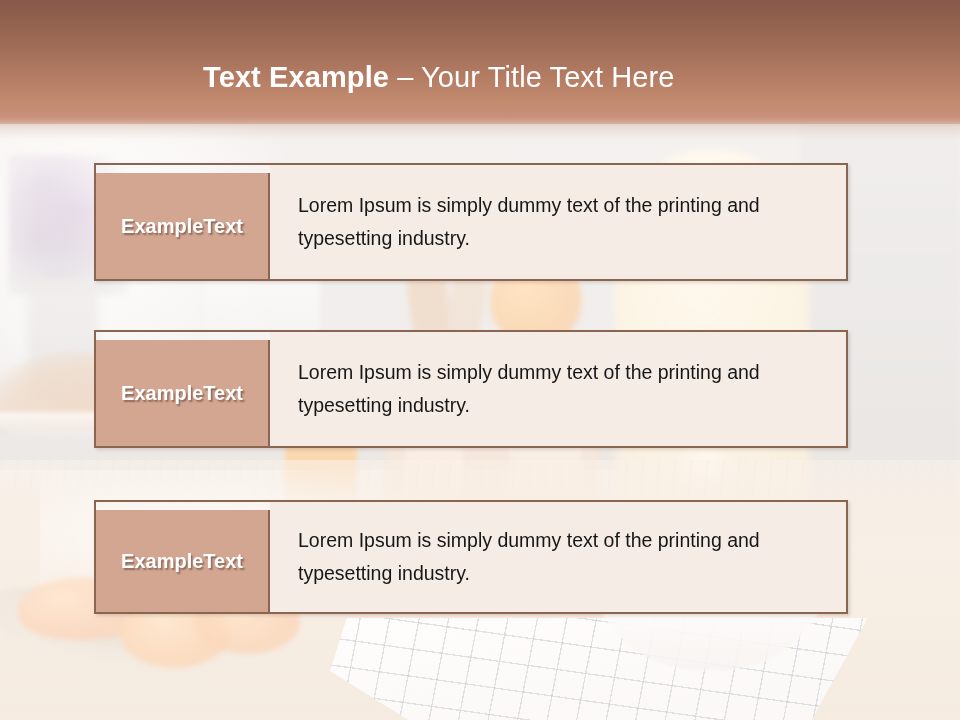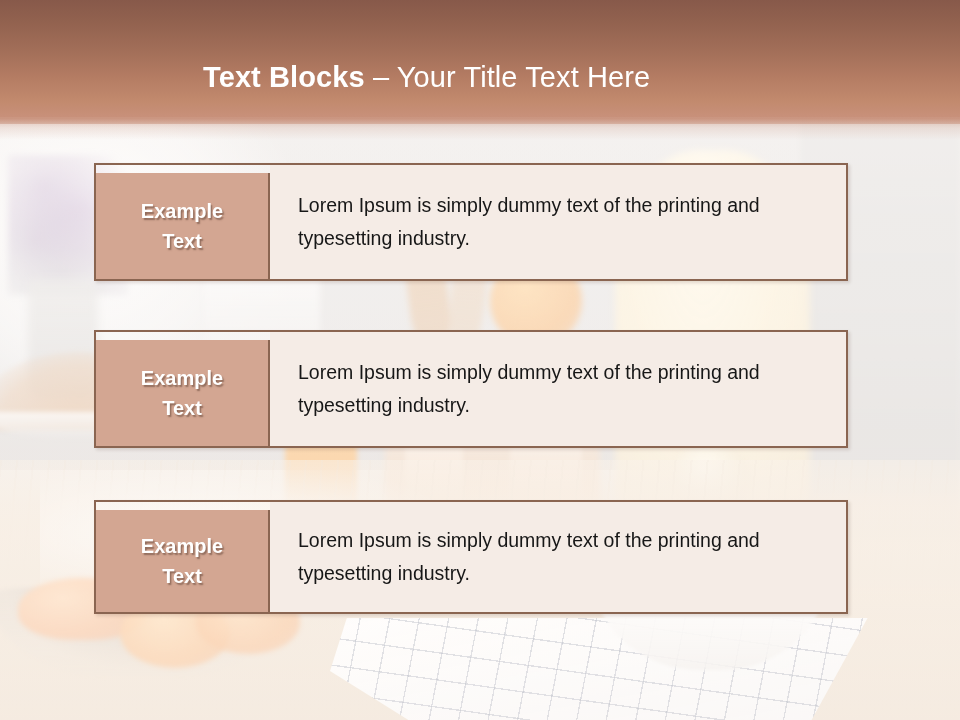--- a/index.html
+++ b/index.html
@@ -239,21 +239,21 @@
   }
   #block-1 { top:163px; height:118px; }
   #block-2 { top:330px; height:118px; }
   #block-3 { top:500px; height:114px; }
 
   .block-label {
     flex:0 0 174px;
     background:#d3a692;
     border-right:2px solid #8a6551;
     display:flex;
-    flex-direction:column;
+    flex-direction:row;
     align-items:center;
     justify-content:center;
     color:#ffffff;
     font-weight:bold;
     font-size:20px;
     line-height:30px;
     text-align:center;
     text-shadow:1.6px 1.6px 1.6px rgba(88,58,45,.55);
     margin-top:8px;
   }
@@ -304,21 +304,21 @@
     <div class="bg-peach1"></div>
     <div class="bg-peach2"></div>
     <div class="bg-peach3"></div>
     <div class="bg-wash"></div>
   </div>
 
   <div class="header"></div>
   <div class="header-fade"></div>
 
   <div class="slide-title">
-    <span class="t-bold">Text Blocks</span><span class="t-reg"> – </span><span class="t-reg">Your Title Text Here</span>
+    <span class="t-bold">Text Example</span><span class="t-reg"> – </span><span class="t-reg">Your Title Text Here</span>
   </div>
 
   <div class="block" id="block-1">
     <div class="block-label">
       <span class="lbl-line">Example</span>
       <span class="lbl-line">Text</span>
     </div>
     <div class="block-body">
       <p>Lorem Ipsum is simply dummy text of the printing and typesetting industry.</p>
     </div>

